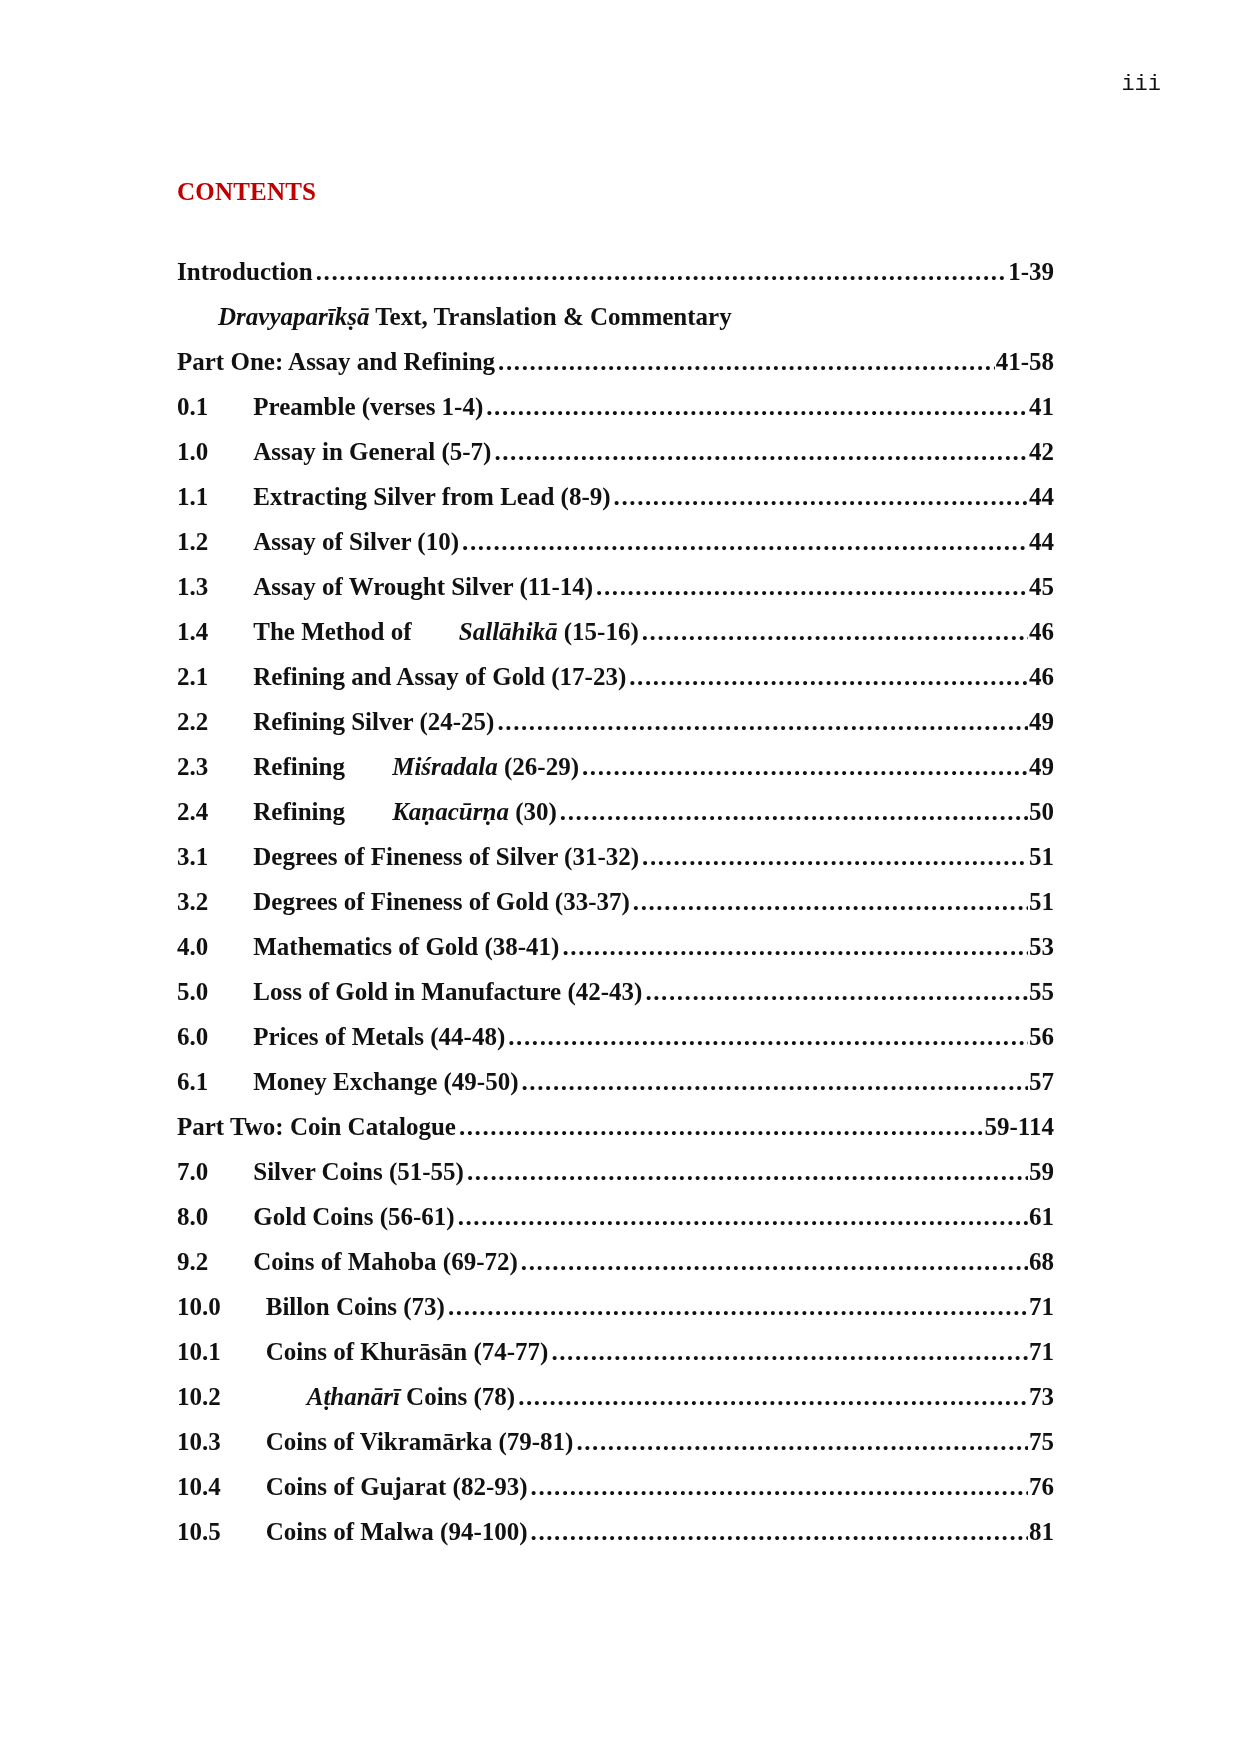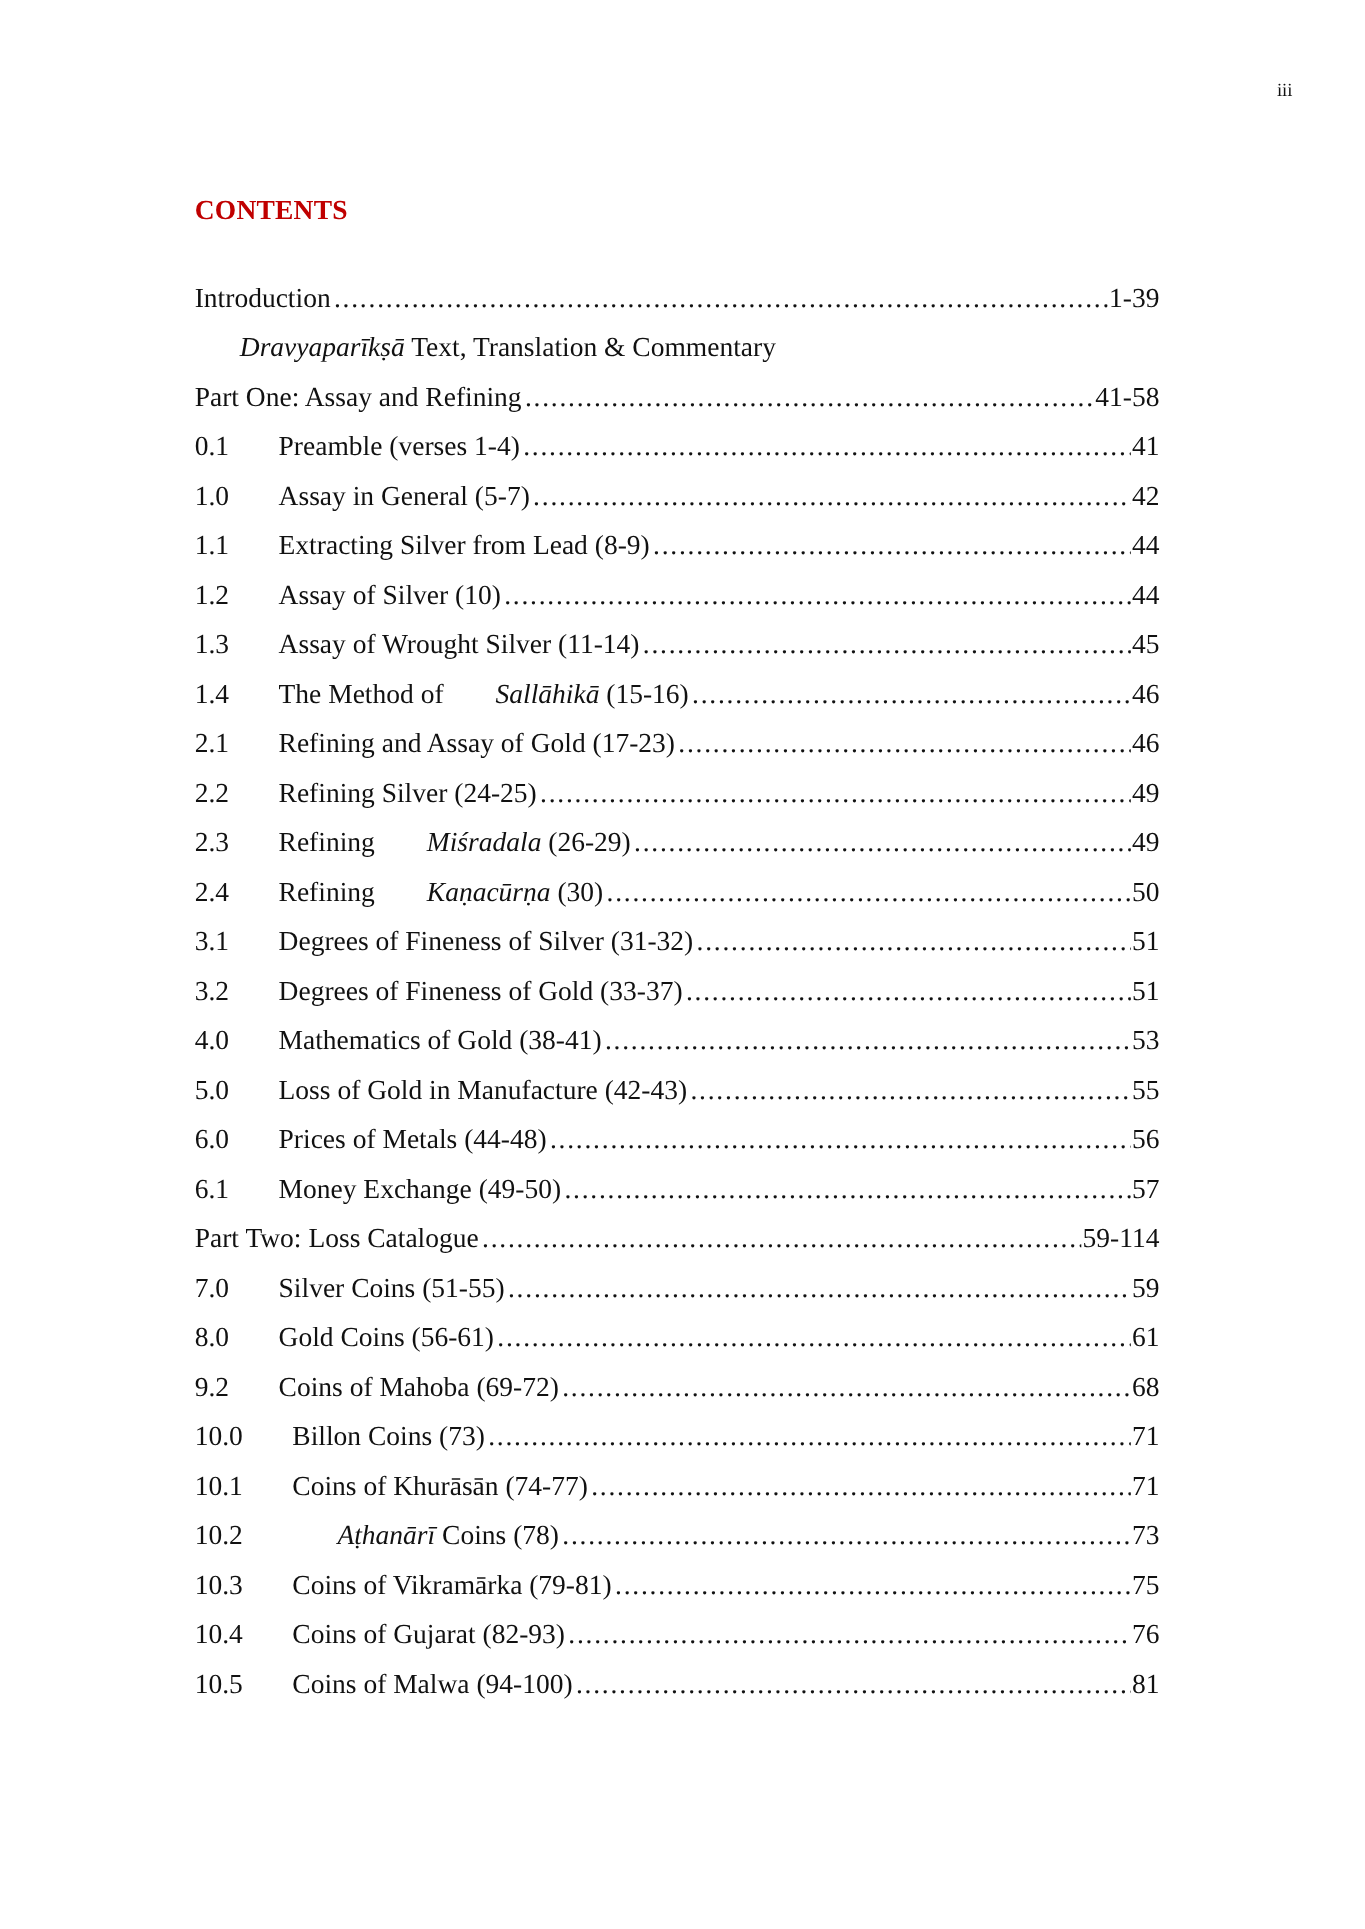--- a/index.html
+++ b/index.html
@@ -11,22 +11,23 @@
       width: 1241px;
       height: 1754px;
       position: relative;
       overflow: hidden;
       font-family: "Liberation Serif", "DejaVu Serif", serif;
       color: #111111;
     }
     .page-number {
       position: absolute;
       top: 72px;
-      right: 66px;
-      font-size: 17px;
+      right: 80px;
+      font-size: 22px;
+      font-family: Liberation Mono, monospace;
     }
     .contents-heading {
       position: absolute;
       left: 177px;
       top: 178px;
       font-size: 25px;
       font-weight: bold;
       letter-spacing: 0.2px;
       color: #c00000;
       margin: 0;
@@ -40,20 +41,21 @@
       padding: 0;
       list-style: none;
     }
     .toc-row {
       display: flex;
       align-items: baseline;
       height: 45.03px;
       font-size: 25px;
       line-height: 34px;
       white-space: nowrap;
+      font-weight: bold;
     }
     .num {
       display: inline-block;
       width: 89px;
       text-align: right;
       padding-right: 45px;
       box-sizing: content-box;
     }
     .title {
       flex: 0 0 auto;
@@ -186,21 +188,21 @@
       <span class="leader"></span>
       <span class="page">56</span>
     </li>
     <li class="toc-row">
       <span class="num">6.1</span>
       <span class="title"><span>Money Exchange (49-50)</span></span>
       <span class="leader"></span>
       <span class="page">57</span>
     </li>
     <li class="toc-row">
-      <span class="title"><span>Part Two: Loss Catalogue</span></span>
+      <span class="title"><span>Part Two: Coin Catalogue</span></span>
       <span class="leader"></span>
       <span class="page">59-114</span>
     </li>
     <li class="toc-row">
       <span class="num">7.0</span>
       <span class="title"><span>Silver Coins (51-55)</span></span>
       <span class="leader"></span>
       <span class="page">59</span>
     </li>
     <li class="toc-row">

